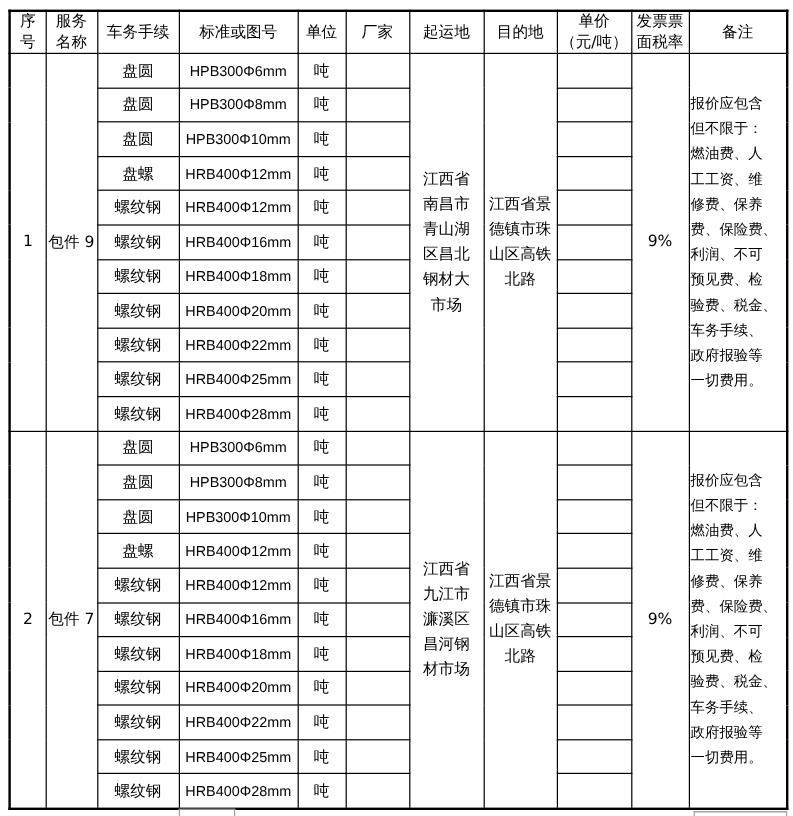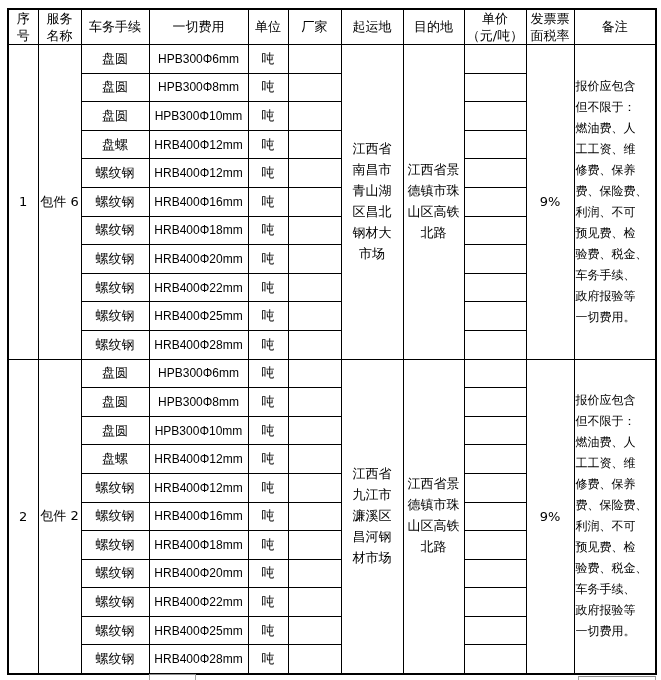--- a/index.html
+++ b/index.html
@@ -54,37 +54,37 @@
       <col style="width:48px">
         <col style="width:82px">
     </colgroup>
     <thead>
       <tr>
         <th class="multi">序
 号</th>
         <th class="multi">服务
 名称</th>
         <th>车务手续</th>
-        <th>一切费用</th>
+        <th>标准或图号</th>
         <th>单位</th>
         <th>厂家</th>
         <th>起运地</th>
         <th>目的地</th>
         <th class="multi">单价
 （元/吨）</th>
         <th class="multi">发票票
 面税率</th>
         <th>备注</th>
       </tr>
     </thead>
     <tbody>
 
       <tr>
         <td rowspan="11">1</td>
-        <td rowspan="11">包件 6</td>
+        <td rowspan="11">包件 9</td>
         <td>盘圆</td>
         <td class="std">HPB300Φ6mm</td>
         <td>吨</td>
         <td></td>
         <td class="multi" rowspan="11">江西省
 南昌市
 青山湖
 区昌北
 钢材大
 市场</td>
@@ -173,21 +173,21 @@
       <tr>
         <td>螺纹钢</td>
         <td class="std">HRB400Φ28mm</td>
         <td>吨</td>
         <td></td>
         <td class="price"></td>
       </tr>
 
       <tr>
         <td rowspan="11">2</td>
-        <td rowspan="11">包件 2</td>
+        <td rowspan="11">包件 7</td>
         <td>盘圆</td>
         <td class="std">HPB300Φ6mm</td>
         <td>吨</td>
         <td></td>
         <td class="multi" rowspan="11">江西省
 九江市
 濂溪区
 昌河钢
 材市场</td>
         <td class="multi" rowspan="11">江西省景

